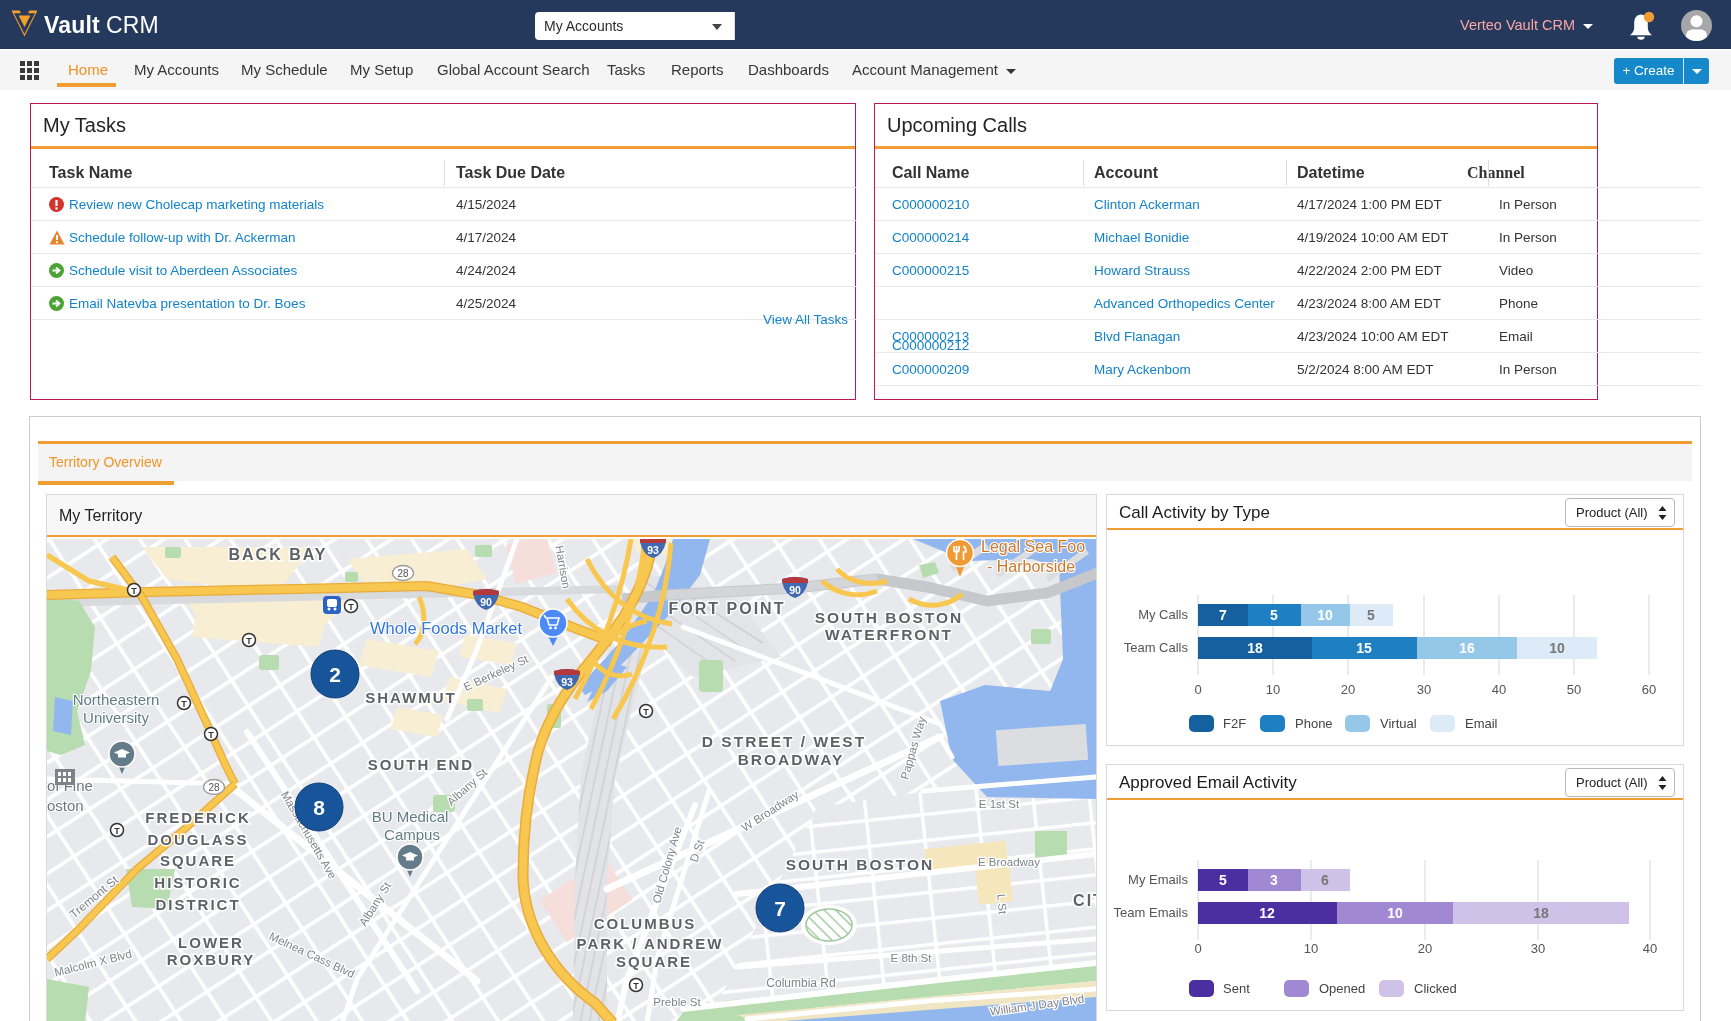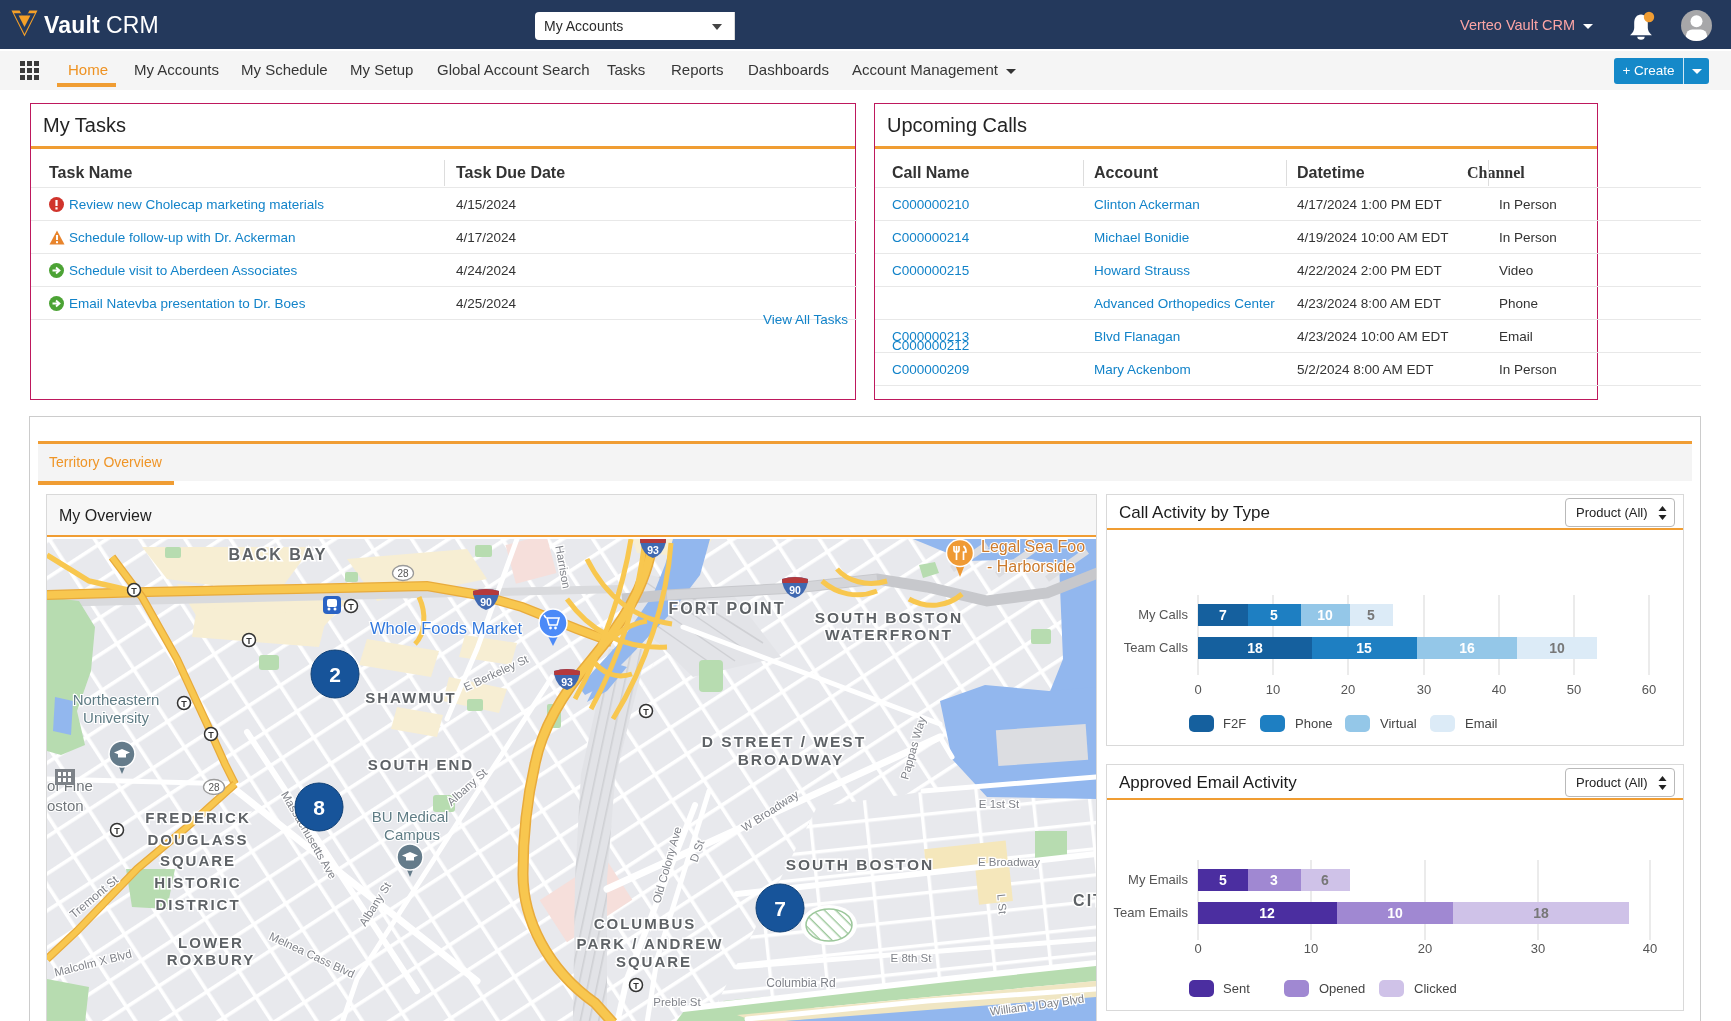--- a/index.html
+++ b/index.html
@@ -189,21 +189,21 @@
   <div class="rline" style="left:0; top:281px; width:826px;"></div>
 </div>
 
 <div id="terr">
   <div id="terrOrange"></div>
   <div id="tabstrip">
       <div id="tablbl">Territory Overview</div>
     </div>
   <div id="tabline"></div>
   <div id="mapCard">
-    <div id="mapHead">My Overview</div>
+    <div id="mapHead">My Territory</div>
     <div id="mapBox">
 <svg width="1049" height="484" viewBox="0 0 1049 484">
 <defs>
   <pattern id="gridA" width="38" height="31" patternUnits="userSpaceOnUse" patternTransform="rotate(-33)">
     <rect width="38" height="31" fill="none"></rect>
     <rect x="0" y="0" width="38" height="3.6" fill="#fff"></rect>
     <rect x="0" y="0" width="3.6" height="31" fill="#fff"></rect>
   </pattern>
   <pattern id="gridB" width="56" height="26" patternUnits="userSpaceOnUse" patternTransform="rotate(-6)">
     <rect width="56" height="26" fill="none"></rect>

